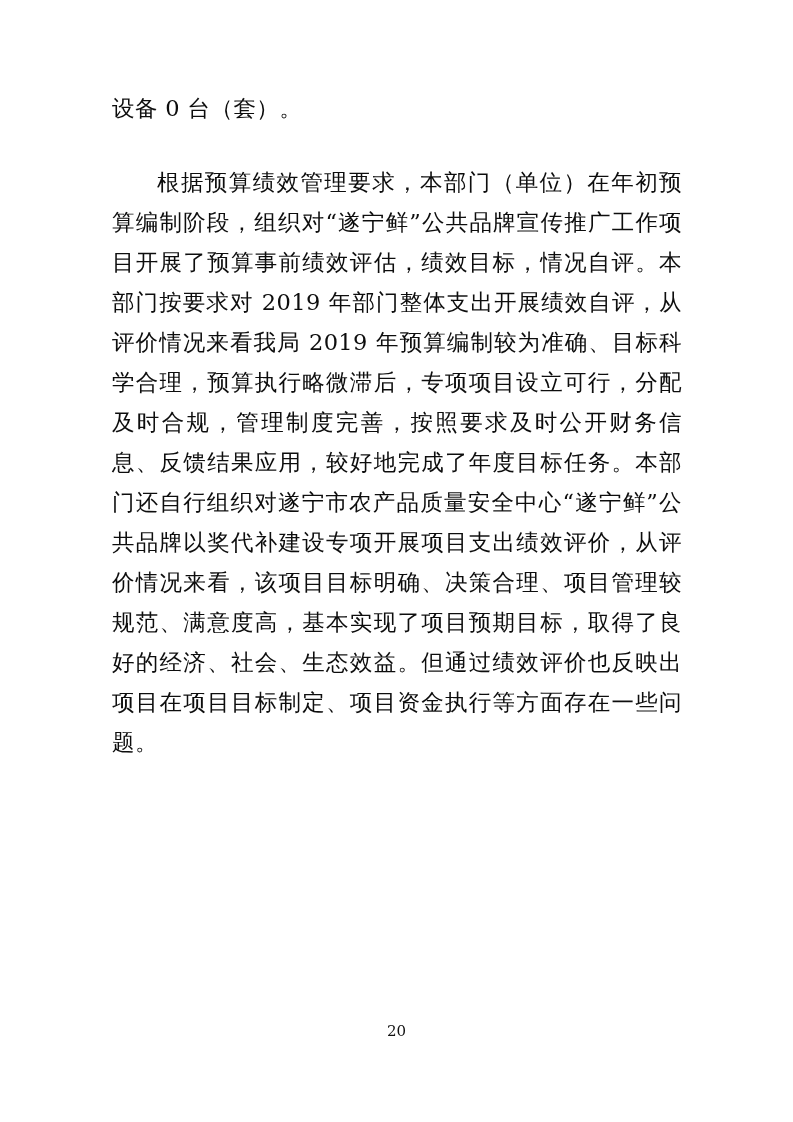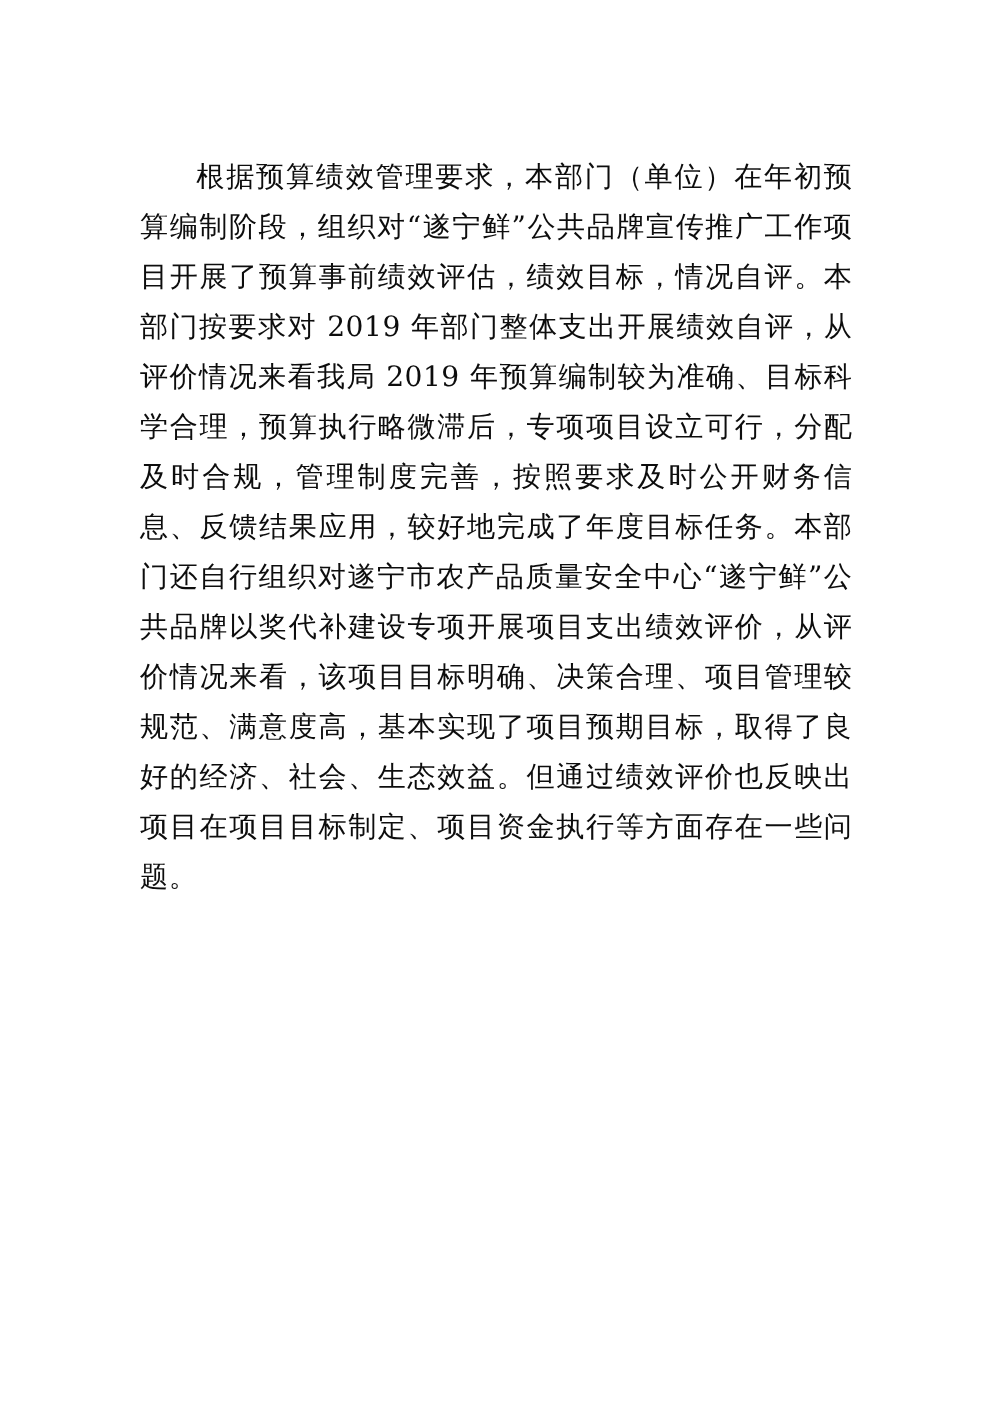--- a/index.html
+++ b/index.html
@@ -59,22 +59,24 @@
     font-family: "DejaVu Serif", "Liberation Serif", serif;
     color: #111111;
   }
 </style>
 </head>
 <body>
 
 <div class="page">
   <div class="content">
 
+    <p class="para">设备 0 台（套）。</p>
 
 
     <p class="para first-line-indent">根据预算绩效管理要求，本部门（单位）在年初预算编制阶段，组织对“遂宁鲜”公共品牌宣传推广工作项目开展了预算事前绩效评估，绩效目标，情况自评。本部门按要求对 2019 年部门整体支出开展绩效自评，从评价情况来看我局 2019 年预算编制较为准确、目标科学合理，预算执行略微滞后，专项项目设立可行，分配及时合规，管理制度完善，按照要求及时公开财务信息、反馈结果应用，较好地完成了年度目标任务。本部门还自行组织对遂宁市农产品质量安全中心“遂宁鲜”公共品牌以奖代补建设专项开展项目支出绩效评价，从评价情况来看，该项目目标明确、决策合理、项目管理较规范、满意度高，基本实现了项目预期目标，取得了良好的经济、社会、生态效益。但通过绩效评价也反映出项目在项目目标制定、项目资金执行等方面存在一些问题。</p>
 
     <div class="gap-small"></div>
 
 
   </div>
 
+  <div class="page-number">20</div>
 </div>
 
 </body></html>

